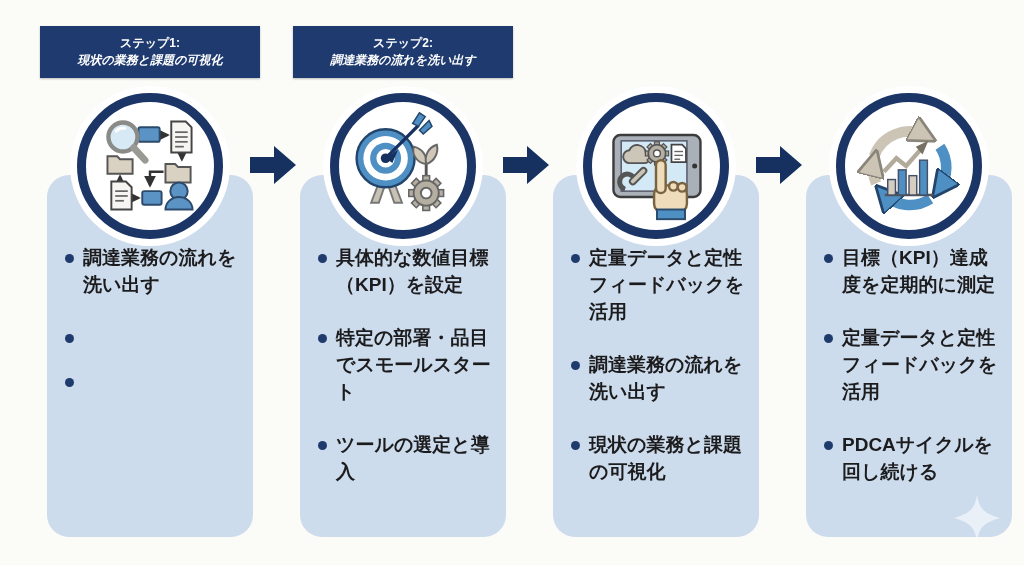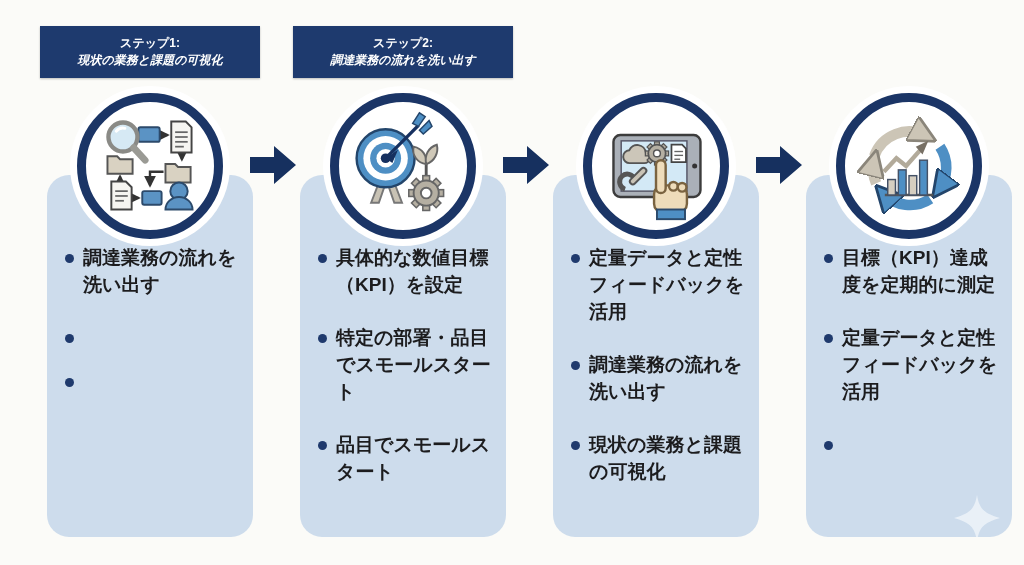--- a/index.html
+++ b/index.html
@@ -117,21 +117,21 @@
         <li>
             <span class="dot"></span>
             <span>具体的な数値目標（KPI）を設定</span>
           </li>
         <li>
             <span class="dot"></span>
             <span>特定の部署・品目でスモールスタート</span>
           </li>
         <li>
             <span class="dot"></span>
-            <span>品目でスモールスタート</span>
+            <span>ツールの選定と導入</span>
           </li>
       </ul>
     </div>
     <div class="header">
       <span class="l1">ステップ2:</span>
       <span class="l2">調達業務の流れを洗い出す</span>
     </div>
     <div class="halo"></div>
     <div class="badge">
       <svg viewBox="0 0 120 120">
@@ -238,20 +238,21 @@
         <li>
             <span class="dot"></span>
             <span>目標（KPI）達成度を定期的に測定</span>
           </li>
         <li>
             <span class="dot"></span>
             <span>定量データと定性フィードバックを活用</span>
           </li>
         <li>
             <span class="dot"></span>
+            <span>PDCAサイクルを回し続ける</span>
           </li>
       </ul>
       <svg class="sparkle" viewBox="0 0 40 40">
         <path d="M20,0 C22,12 26,16 40,20 C26,24 22,28 20,40 C18,28 14,24 0,20 C14,16 18,12 20,0 Z" fill="#eef4fa"></path>
       </svg>
     </div>
     <div class="halo"></div>
     <div class="badge">
       <svg viewBox="0 0 120 120">
         <defs>

